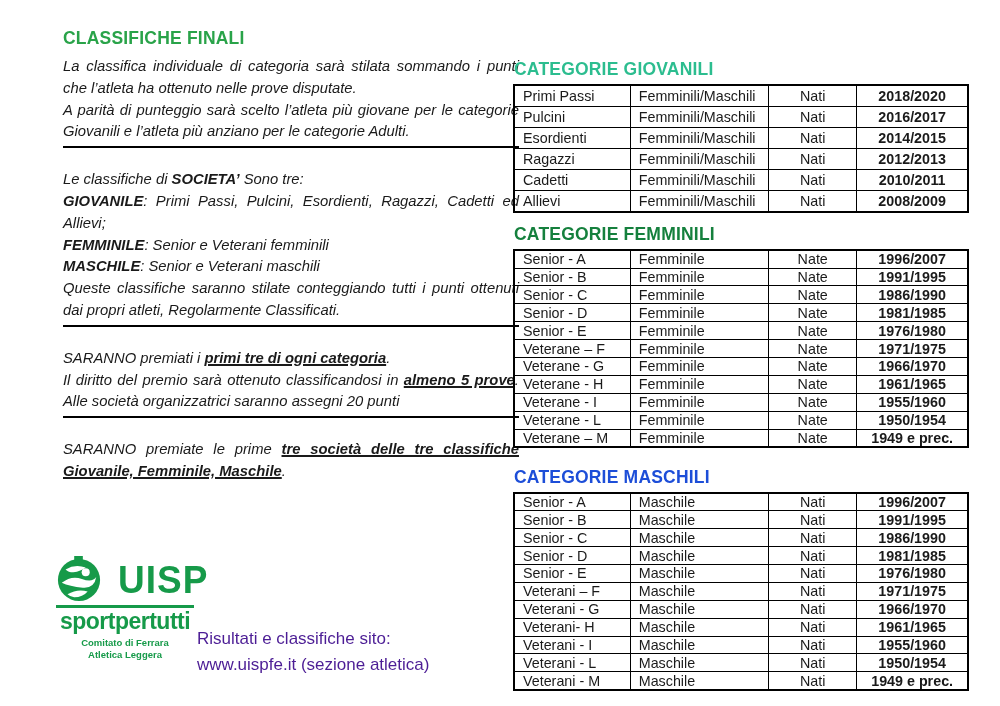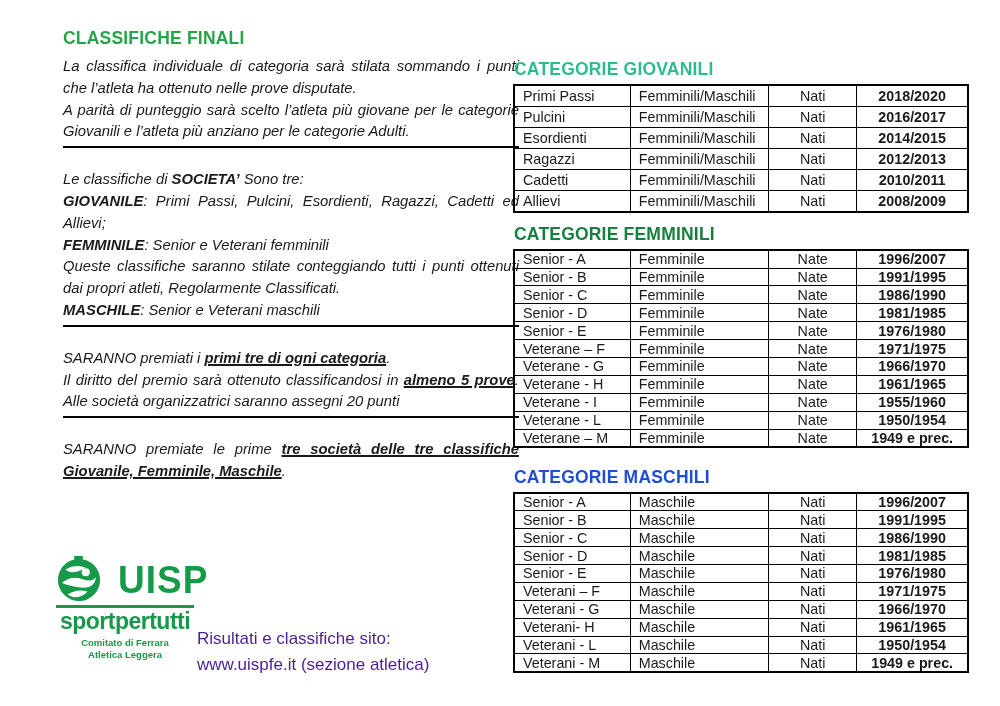--- a/index.html
+++ b/index.html
@@ -133,22 +133,22 @@
     <h1 class="page-title" style="color: rgb(41, 163, 73);">CLASSIFICHE FINALI</h1>
     <div id="left-sections">
         <div class="tsection ruled">
           <p><span>La classifica individuale di categoria sarà stilata sommando i punti che l’atleta ha ottenuto nelle prove disputate.</span></p>
           <p><span>A parità di punteggio sarà scelto l’atleta più giovane per le categorie Giovanili e l’atleta più anziano per le categorie Adulti.</span></p>
         </div>
         <div class="tsection ruled">
           <p><span>Le classifiche di </span><span class="b">SOCIETA’</span><span> Sono tre:</span></p>
           <p><span class="b">GIOVANILE</span><span>: Primi Passi, Pulcini, Esordienti, Ragazzi, Cadetti ed Allievi;</span></p>
           <p><span class="b">FEMMINILE</span><span>: Senior e Veterani femminili</span></p>
+          <p><span class="b">MASCHILE</span><span>: Senior e Veterani maschili</span></p>
           <p><span>Queste classifiche saranno stilate conteggiando tutti i punti ottenuti dai propri atleti, Regolarmente Classificati.</span></p>
-          <p><span class="b">MASCHILE</span><span>: Senior e Veterani maschili</span></p>
         </div>
         <div class="tsection ruled">
           <p><span>SARANNO premiati i </span><span class="b u">primi tre di ogni categoria</span><span>.</span></p>
           <p><span>Il diritto del premio sarà ottenuto classificandosi in </span><span class="b u">almeno 5 prove</span><span>. Alle società organizzatrici saranno assegni 20 punti</span></p>
         </div>
         <div class="tsection">
           <p><span>SARANNO premiate le prime </span><span class="b u">tre società delle tre classifiche Giovanile, Femminile, Maschile</span><span>.</span></p>
         </div>
       </div>
   </div>
@@ -314,20 +314,26 @@
               <td>Veterani - G</td>
               <td>Maschile</td>
               <td>Nati</td>
               <td>1966/1970</td>
             </tr>
             <tr>
               <td>Veterani- H</td>
               <td>Maschile</td>
               <td>Nati</td>
               <td>1961/1965</td>
+            </tr>
+            <tr>
+              <td>Veterani - I</td>
+              <td>Maschile</td>
+              <td>Nati</td>
+              <td>1955/1960</td>
             </tr>
             <tr>
               <td>Veterani - L</td>
               <td>Maschile</td>
               <td>Nati</td>
               <td>1950/1954</td>
             </tr>
             <tr>
               <td>Veterani - M</td>
               <td>Maschile</td>

